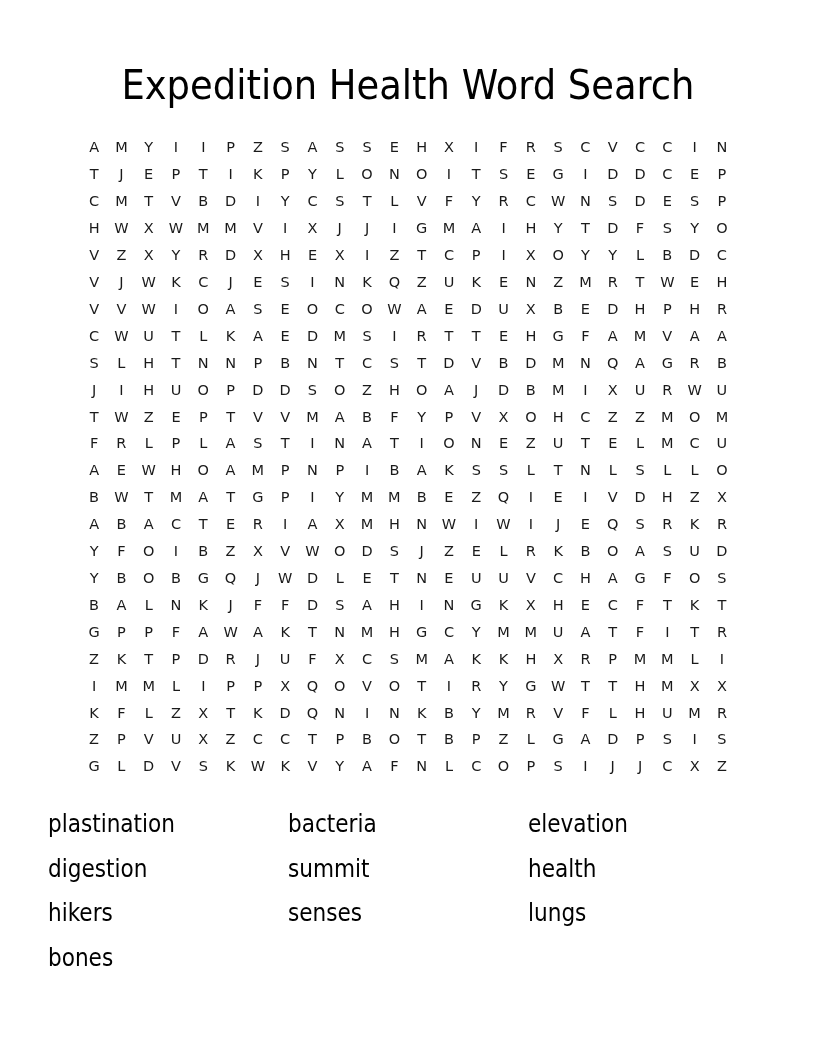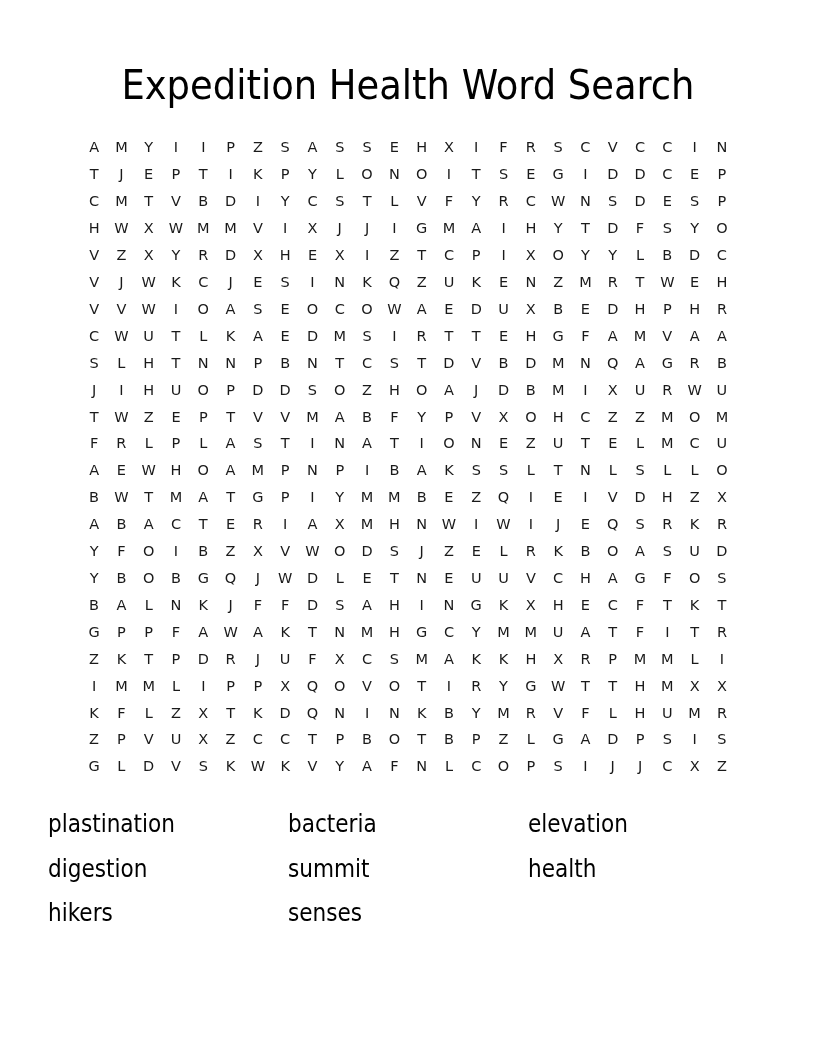--- a/index.html
+++ b/index.html
@@ -718,15 +718,17 @@
 
   <div class="wordlist">
       <div class="word">plastination</div>
       <div class="word">bacteria</div>
       <div class="word">elevation</div>
       <div class="word">digestion</div>
       <div class="word">summit</div>
       <div class="word">health</div>
       <div class="word">hikers</div>
       <div class="word">senses</div>
+      <div class="word">lungs</div>
+      <div class="word">bones</div>
     </div>
 
 </div>
 
 </body></html>

